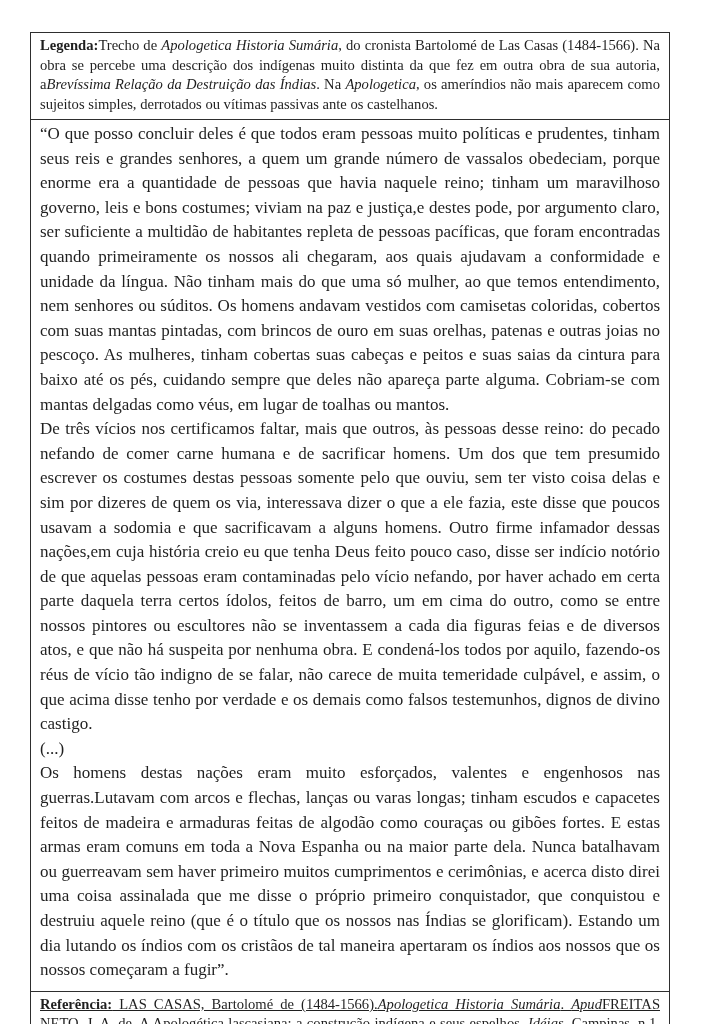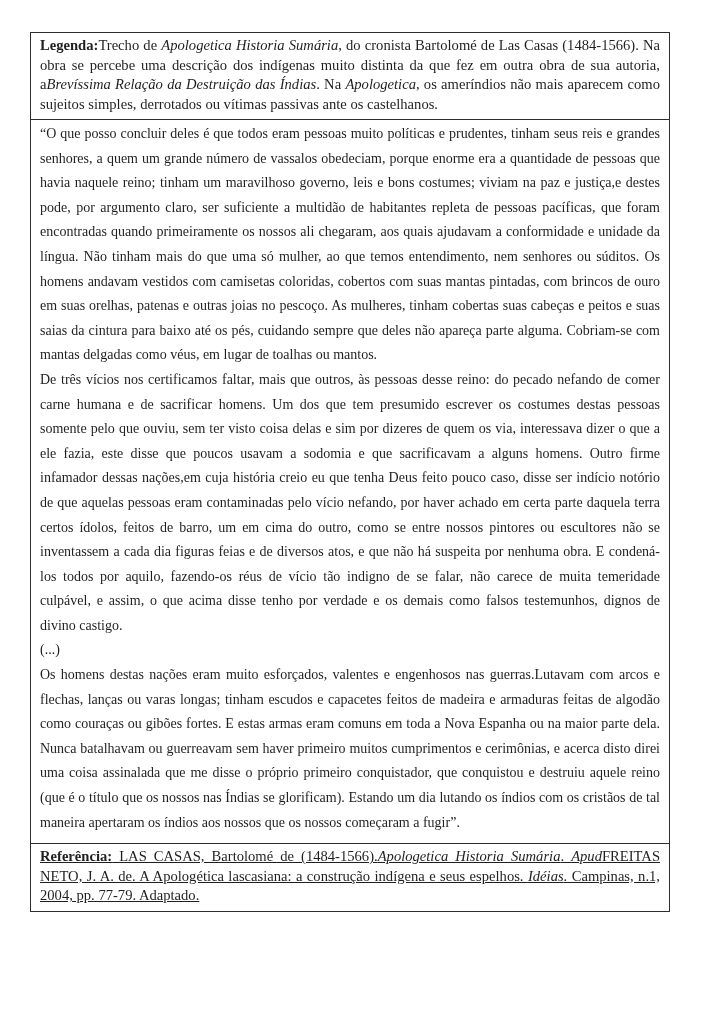--- a/index.html
+++ b/index.html
@@ -37,21 +37,21 @@
   }
   .meta-text{
     font-size:14.6px;
     line-height:19.5px;
   }
   .label{ font-weight:bold; }
   .quote-cell{ padding:2px 9px 8px 9px; }
   .quote-para{
     margin:0;
     text-align:justify;
-    font-size:14px;
+    font-size:17px;
     line-height:24.6px;
   }
   .seg-italic{ font-style:italic; }
 </style>
 </head>
 <body>
 
 <div class="sheet">
 
   <div class="row">

